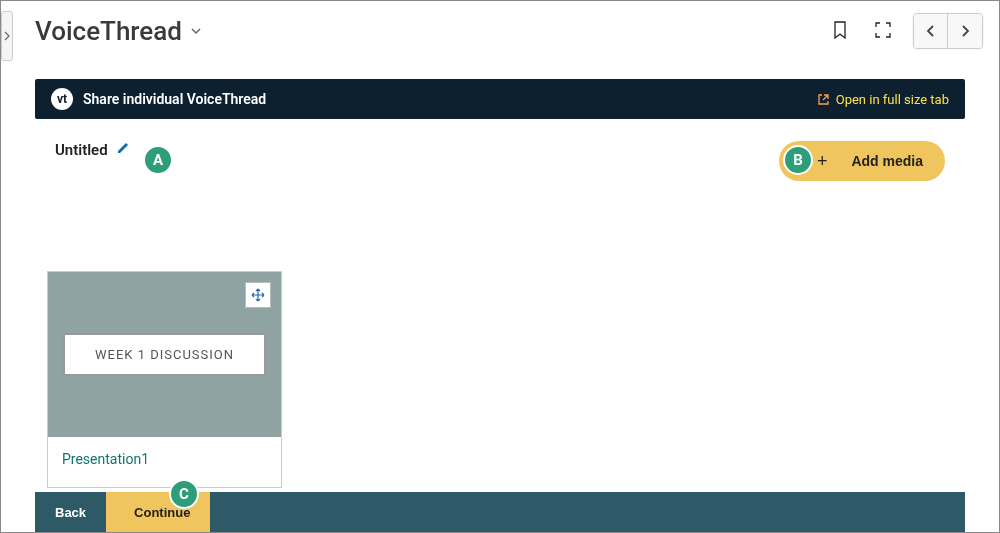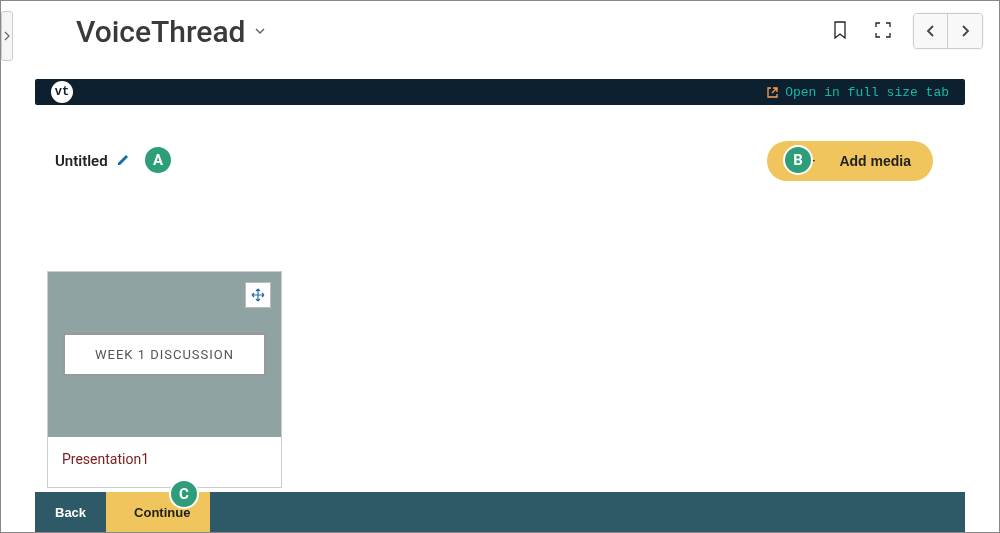--- a/index.html
+++ b/index.html
@@ -5,48 +5,48 @@
   * { box-sizing: border-box; margin: 0; padding: 0; }
   body { font-family: -apple-system, BlinkMacSystemFont, "Segoe UI", Roboto, Arial, sans-serif; background: #fff; width: 1000px; height: 533px; position: relative; overflow: hidden; border: 1px solid #888; }
   
   
   .left-handle { position: absolute; left: 0; top: 10px; width: 12px; height: 50px; background: #f5f5f5; border: 1px solid #ccc; border-radius: 3px; display: flex; align-items: center; justify-content: center; }
   .left-handle svg { width: 6px; height: 10px; }
 
   
   .topbar { position: absolute; top: 0; left: 18px; right: 0; height: 60px; display: flex; align-items: center; padding: 0 16px; }
   .title-wrap { display: flex; align-items: center; gap: 8px; }
-  .page-title { font-size: 30px; font-weight: 500; color: #3a3a3a; margin-left: 41px; }
+  .page-title { font-size: 26px; font-weight: 500; color: #3a3a3a; }
   .chevron-down { color: #666; }
   .topbar-right { margin-left: auto; display: flex; align-items: center; gap: 16px; }
   .icon-btn { background: none; border: none; cursor: pointer; color: #222; padding: 6px; }
   .nav-btn-group { display: flex; border: 1px solid #ccc; border-radius: 4px; overflow: hidden; box-shadow: 0 0 2px rgba(0,0,0,0.1); }
   .nav-btn { width: 34px; height: 34px; background: #f8f8f8; border: none; display: flex; align-items: center; justify-content: center; cursor: pointer; color: #444; }
   .nav-btn:first-child { border-right: 1px solid #ccc; }
 
   
-  .dark-bar { position: absolute; top: 78px; left: 34px; right: 34px; height: 26px; background: #0d2030; border-radius: 2px; display: flex; align-items: center; padding: 0 16px; color: #fff; font-family: Liberation Mono, monospace; }
+  .dark-bar { position: absolute; top: 78px; left: 34px; right: 34px; height: 40px; background: #0d2030; border-radius: 2px; display: flex; align-items: center; padding: 0 16px; color: #fff; }
   .vt-badge { width: 22px; height: 22px; border-radius: 50%; background: #fff; color: #0d2030; font-size: 12px; font-weight: bold; display: flex; align-items: center; justify-content: center; margin-right: 10px; }
   .share-label { font-size: 14px; font-weight: 600; }
-  .open-link { margin-left: auto; color: #14b8a6; font-size: 13px; display: flex; align-items: center; gap: 6px; cursor: pointer; }
+  .open-link { margin-left: auto; color: #fde047; font-size: 13px; display: flex; align-items: center; gap: 6px; cursor: pointer; }
 
   
-  .title-row { position: absolute; top: 140px; left: 54px; right: 66px; display: flex; align-items: center; }
+  .title-row { position: absolute; top: 140px; left: 54px; right: 54px; display: flex; align-items: flex-start; }
   .doc-title { font-size: 15px; font-weight: 600; color: #222; }
   .edit-btn { background: none; border: none; color: #0d4d7a; margin-left: 8px; cursor: pointer; }
   .add-media-btn { margin-left: auto; background: #f1c55d; border: none; border-radius: 22px; height: 40px; padding: 0 22px 0 38px; font-size: 14px; font-weight: 600; color: #222; display: flex; align-items: center; cursor: pointer; position: relative; }
   .add-media-btn .plus { font-size: 18px; font-weight: 400; }
   .add-media-btn .lbl { margin-left: 24px; }
 
   
   .media-card { position: absolute; top: 270px; left: 46px; width: 235px; border: 1px solid #ccc; background: #fff; }
   .thumb { height: 165px; background: #8fa3a3; position: relative; display: flex; align-items: center; justify-content: center; }
   .thumb-label { background: #fff; border: 2px solid #999; padding: 12px 30px; font-size: 13px; letter-spacing: 1px; color: #555; }
   .move-handle { position: absolute; top: 10px; right: 10px; width: 26px; height: 26px; background: #fff; border: 1px solid #bbb; display: flex; align-items: center; justify-content: center; color: #2a6ba8; cursor: move; }
-  .card-footer { padding: 14px 14px 20px; font-size: 14px; color: #7f1d1d; }
+  .card-footer { padding: 14px 14px 20px; font-size: 14px; color: #0f766e; }
 
   
   .bottom-bar { position: absolute; bottom: 0; left: 34px; right: 34px; height: 40px; background: #2d5a66; display: flex; align-items: stretch; }
   .bottom-btn { border: none; padding: 0 20px; font-size: 13px; font-weight: 600; cursor: pointer; }
   .back-btn { background: transparent; color: #fff; }
   .continue-btn { background: #f1c55d; color: #222; padding-left: 28px; }
 
   
   .marker { position: absolute; width: 30px; height: 30px; border-radius: 50%; background: #2e9e7a; color: #fff; font-weight: 700; font-size: 15px; display: flex; align-items: center; justify-content: center; border: 2px solid #fff; z-index: 50; }
   .marker-a { top: 144px; left: 142px; }
@@ -90,20 +90,21 @@
         <svg width="10" height="14" viewBox="0 0 10 14">
             <path d="M3 2 L8 7 L3 12" stroke="#444" stroke-width="1.8" fill="none"></path>
           </svg>
       </button>
     </div>
   </div>
 </div>
 
 <div class="dark-bar">
   <div class="vt-badge">vt</div>
+  <span class="share-label">Share individual VoiceThread</span>
   <a class="open-link">
     <svg width="13" height="13" viewBox="0 0 13 13">
       <path d="M5 2 H2 V11 H11 V8 M7 2 H11 V6 M11 2 L6 7" stroke="#ff9e4f" stroke-width="1.3" fill="none"></path>
     </svg>
     <span>Open in full size tab</span>
   </a>
 </div>
 
 <div class="title-row">
   <span class="doc-title">Untitled</span>

